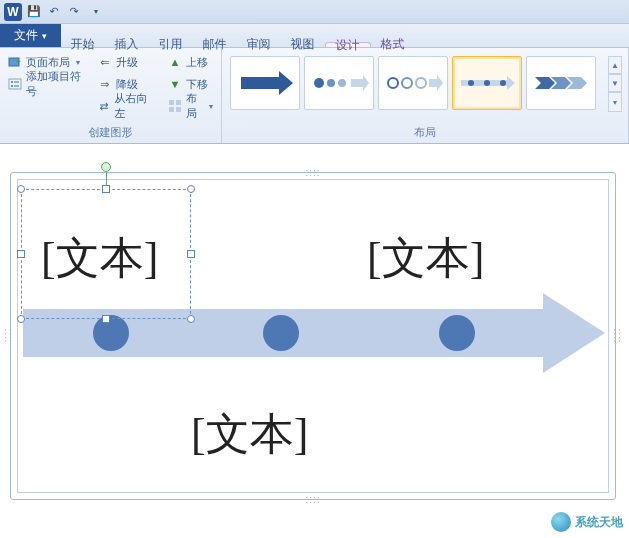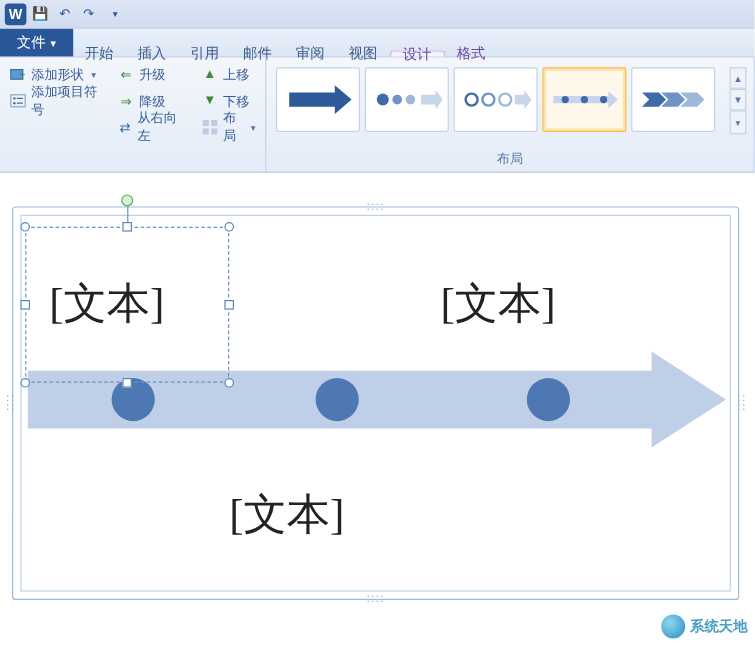--- a/index.html
+++ b/index.html
@@ -120,21 +120,21 @@
     position: absolute; top: 50%; transform: translateY(-50%) rotate(90deg); font-size: 10px; color: #8fa9c8; letter-spacing: 1px;
   }
   
   
   .arrow-bg {
     position: absolute; left: 12px; top: 120px; width: 582px; height: 80px;
   }
   .arrow-bg svg { width: 100%; height: 100%; }
   .mark { fill: #4d78b3; }
   .node-text {
-    position: absolute; font-family: "SimSun", serif; font-size: 36px; color: #222;
+    position: absolute; font-family: "SimSun", serif; font-size: 44px; color: #222;
   }
   .node-text.t1 { left: 30px; top: 56px; }
   .node-text.t2 { left: 180px; top: 232px; }
   .node-text.t3 { left: 356px; top: 56px; }
 
   
   .sel-frame {
     position: absolute; left: 10px; top: 16px; width: 170px; height: 130px;
     border: 1px dashed #6d93c4;
   }
@@ -193,21 +193,21 @@
   <div class="group" style="width:244px">
     <div class="group-body">
       <div class="col">
         <div class="cmd">
           <span class="ic">
             <svg width="14" height="14">
                 <rect x="1" y="3" width="10" height="8" fill="#5b9bd5" stroke="#3b6fa0"></rect>
                 <text x="8" y="10" font-size="9" fill="#3b8a3b">+</text>
               </svg>
           </span>
-          <span>添加形状</span>
+          <span>页面布局</span>
             <span class="dd">▾</span>
         </div>
         <div class="cmd">
           <span class="ic">
             <svg width="14" height="14">
                 <rect x="1" y="2" width="12" height="10" fill="none" stroke="#8aa7c8"></rect>
                 <circle cx="4" cy="5" r="1" fill="#3b6fa0"></circle>
                 <line x1="6" y1="5" x2="11" y2="5" stroke="#3b6fa0"></line>
                 <circle cx="4" cy="9" r="1" fill="#3b6fa0"></circle>
                 <line x1="6" y1="9" x2="11" y2="9" stroke="#3b6fa0"></line>
@@ -246,20 +246,21 @@
                 <rect x="8" y="1" width="5" height="5" fill="#bccde3"></rect>
                 <rect x="1" y="8" width="5" height="5" fill="#bccde3"></rect>
                 <rect x="8" y="8" width="5" height="5" fill="#bccde3"></rect>
               </svg>
           </span>
           <span>布局</span>
             <span class="dd">▾</span>
         </div>
       </div>
     </div>
+    <div class="group-label">创建图形</div>
   </div>
 
   <div class="group layout-group">
     <div class="group-body">
       <div class="layout-gallery">
         <div class="thumb">
           <svg width="60" height="40">
               <polygon points="6,14 44,14 44,8 58,20 44,32 44,26 6,26" fill="#2f5a99"></polygon>
             </svg>
         </div>

